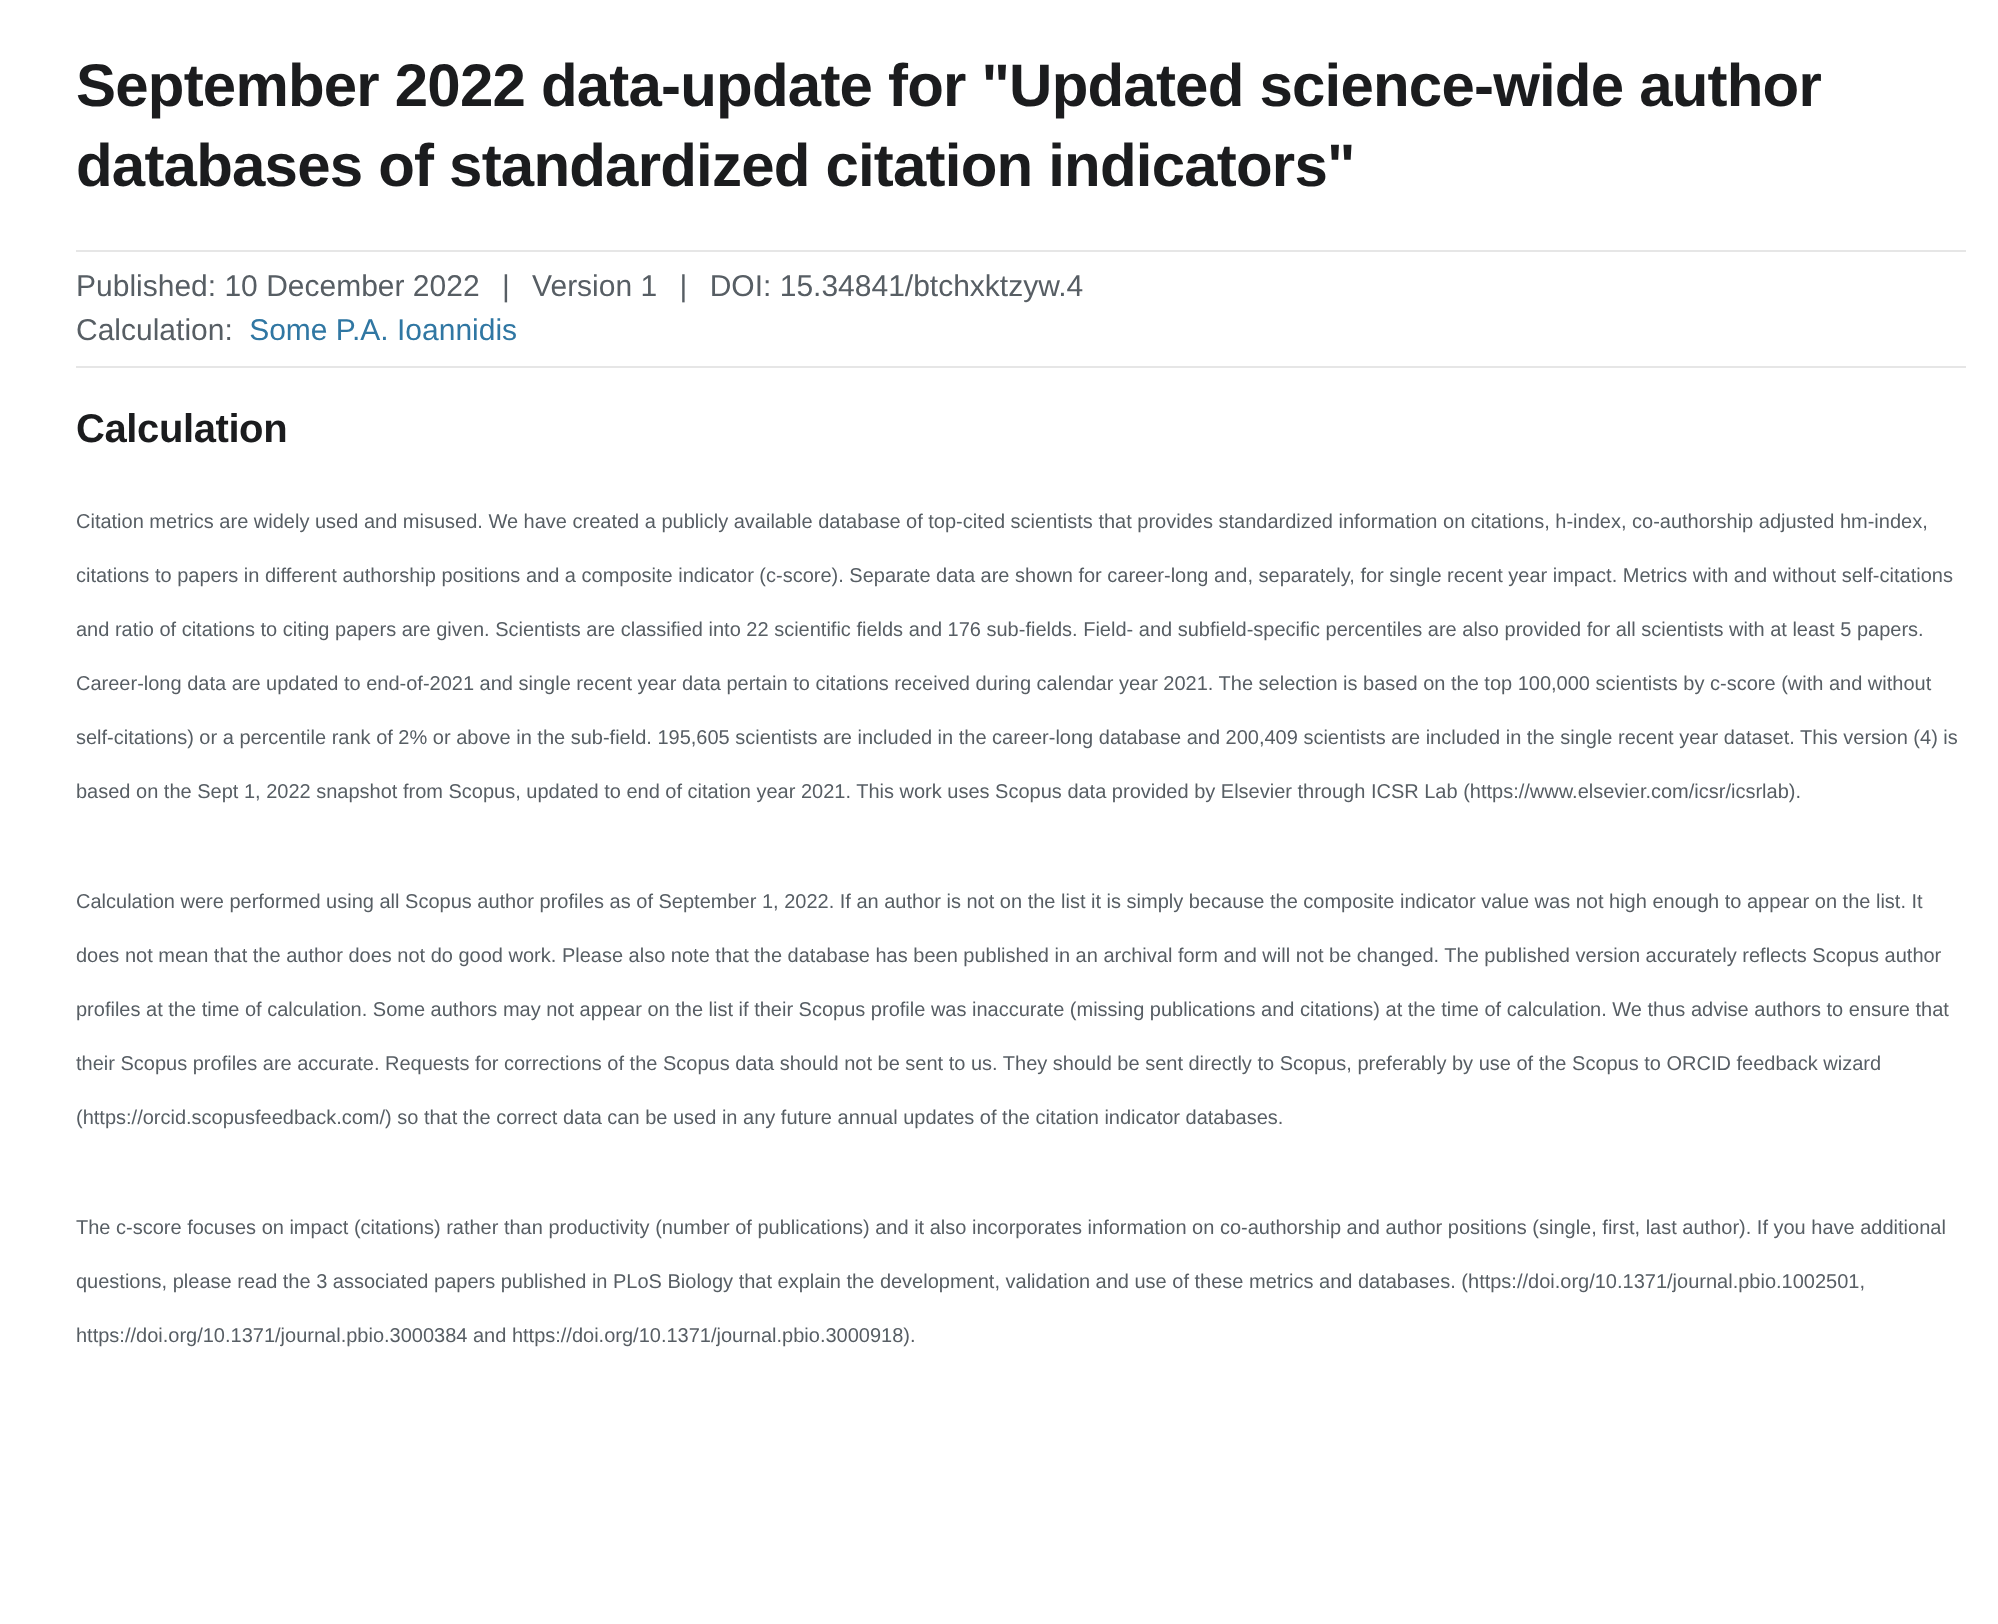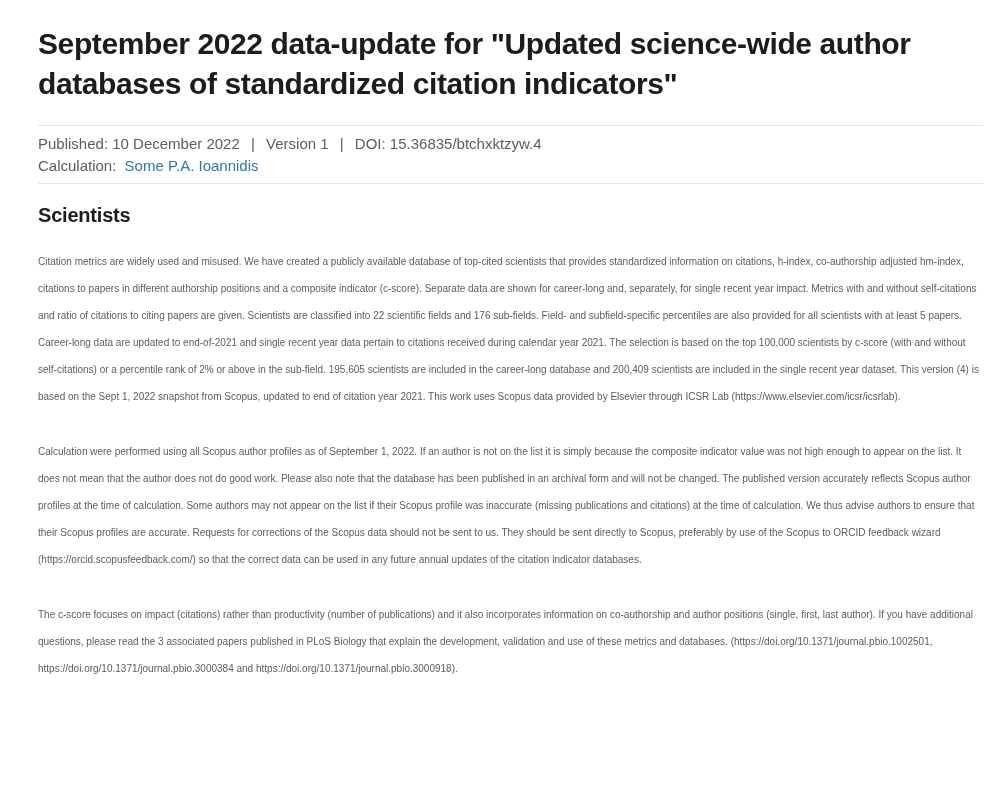--- a/index.html
+++ b/index.html
@@ -74,31 +74,31 @@
   <h1 class="title">September 2022 data-update for "Updated science-wide author databases of standardized citation indicators"</h1>
 
   <hr class="divider">
 
   <div class="meta">
     <div class="meta-row">
       <span>Published: 10 December 2022</span>
       <span class="sep">|</span>
       <span>Version 1</span>
       <span class="sep">|</span>
-      <span>DOI: 15.36835/btchxktzyw.4</span>
+      <span>DOI: 15.34841/btchxktzyw.4</span>
     </div>
     <div class="meta-row">
       <span class="label">Calculation:</span>
       <a class="contributor-link">Some P.A. Ioannidis</a>
     </div>
   </div>
 
   <hr class="divider">
 
   <section class="description">
-    <h2 class="section-heading">Scientists</h2>
+    <h2 class="section-heading">Calculation</h2>
     <p>Citation metrics are widely used and misused. We have created a publicly available database of top-cited scientists that provides standardized information on citations, h-index, co-authorship adjusted hm-index, citations to papers in different authorship positions and a composite indicator (c-score). Separate data are shown for career-long and, separately, for single recent year impact. Metrics with and without self-citations and ratio of citations to citing papers are given. Scientists are classified into 22 scientific fields and 176 sub-fields. Field- and subfield-specific percentiles are also provided for all scientists with at least 5 papers. Career-long data are updated to end-of-2021 and single recent year data pertain to citations received during calendar year 2021. The selection is based on the top 100,000 scientists by c-score (with and without self-citations) or a percentile rank of 2% or above in the sub-field. 195,605 scientists are included in the career-long database and 200,409 scientists are included in the single recent year dataset. This version (4) is based on the Sept 1, 2022 snapshot from Scopus, updated to end of citation year 2021. This work uses Scopus data provided by Elsevier through ICSR Lab (https://www.elsevier.com/icsr/icsrlab).</p>
     <p>Calculation were performed using all Scopus author profiles as of September 1, 2022. If an author is not on the list it is simply because the composite indicator value was not high enough to appear on the list. It does not mean that the author does not do good work.  Please also note that the database has been published in an archival form and will not be changed. The published version accurately reflects Scopus author profiles at the time of calculation.  Some authors may not appear on the list if their Scopus profile was inaccurate (missing publications and citations) at the time of calculation. We thus advise authors to ensure that their Scopus profiles are accurate. Requests for corrections of the Scopus data should not be sent to us. They should be sent directly to Scopus, preferably by use of the Scopus to ORCID feedback wizard (https://orcid.scopusfeedback.com/) so that the correct data can be used in any future annual updates of the citation indicator databases.</p>
     <p>The c-score focuses on impact (citations) rather than productivity (number of publications) and it also incorporates information on co-authorship and author positions (single, first, last author). If you have additional questions, please read the 3 associated papers published in PLoS Biology that explain the development, validation and use of these metrics and databases. (https://doi.org/10.1371/journal.pbio.1002501, https://doi.org/10.1371/journal.pbio.3000384 and https://doi.org/10.1371/journal.pbio.3000918).</p>
 
   </section>
 
 </div>
 
 </body></html>

